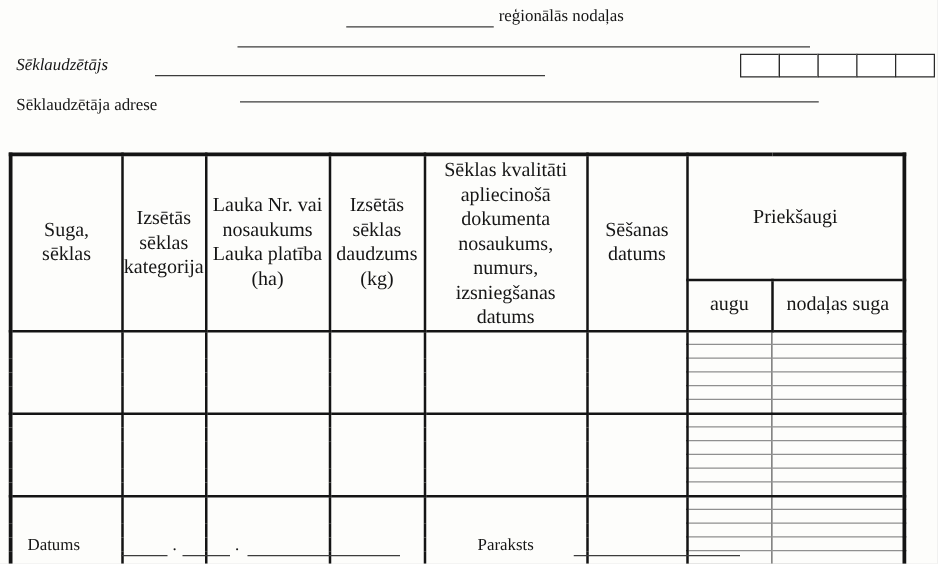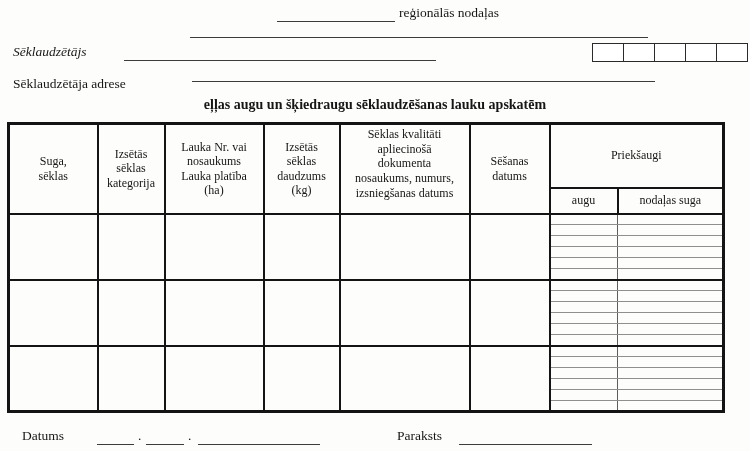--- a/index.html
+++ b/index.html
@@ -17,21 +17,21 @@
   .reg-box { width:30px; height:17px; border:1px solid #2a2a2a; margin-left:-1px; background:#fff; }
   .reg-box:first-child { margin-left:0; }
 
   .title { width:750px; text-align:center; font-weight:bold; font-size:15px; letter-spacing:.5px; }
   .subtitle { width:750px; text-align:center; font-weight:bold; font-size:14px; }
 
   
   table.grid { border-collapse:collapse; table-layout:fixed; width:715px; border:3px solid #141414; }
   .grid th, .grid td { padding:0; margin:0; }
   .grid thead th {
-    border:2px solid #141414; font-weight:normal; font-size:12px;
+    border:2px solid #141414; font-weight:normal; font-size:16px;
     line-height:1.22; white-space:pre-line; vertical-align:middle; text-align:center;
   }
   .grid thead tr.h-top { height:64px; }
   .grid thead tr.h-sub { height:26px; }
   .grid th.th-doc { vertical-align:top; padding-top:2px; }
   .grid tbody { border:2px solid #141414; }
   .grid tbody tr { height:11px; }
   .grid td.main { border:2px solid #141414; }
   .grid td.sub {
     border-top:1px solid #8f8f8f; border-bottom:1px solid #8f8f8f;
@@ -57,21 +57,20 @@
     <div class="reg-box"></div>
     <div class="reg-box"></div>
     <div class="reg-box"></div>
     <div class="reg-box"></div>
     <div class="reg-box"></div>
   </div>
 
   <span class="abs lbl" style="left:13px; top:65px;margin-top:11px;">Sēklaudzētāja adrese</span>
   <span class="abs blank" style="left:192px; top:65px; width:463px;"></span>
 
-  <div class="abs subtitle" style="top:97px;">eļļas augu un šķiedraugu sēklaudzēšanas lauku apskatēm</div>
 
   <table class="grid abs" style="left:7px; top:122px;">
     <colgroup>
       <col style="width:89px">
         <col style="width:67px">
         <col style="width:99px">
         <col style="width:76px">
       <col style="width:130px">
         <col style="width:80px">
         <col style="width:68px">
@@ -207,16 +206,16 @@
     </tbody>
   </table>
 
   <span class="abs footer-lbl" style="left:22px; top:428px;">Datums</span>
   <span class="abs blank" style="left:97px; top:428px; width:37px;"></span>
   <span class="abs dot" style="left:138px; top:428px;">.</span>
   <span class="abs blank" style="left:146px; top:428px; width:38px;"></span>
   <span class="abs dot" style="left:188px; top:428px;">.</span>
   <span class="abs blank" style="left:198px; top:428px; width:122px;"></span>
 
-  <span class="abs footer-lbl" style="left:397px; top:428px;">Paraksts</span>
+  <span class="abs footer-lbl" style="left:382px; top:428px;">Paraksts</span>
   <span class="abs blank" style="left:459px; top:428px; width:133px;"></span>
 
 </div>
 
 </body></html>

